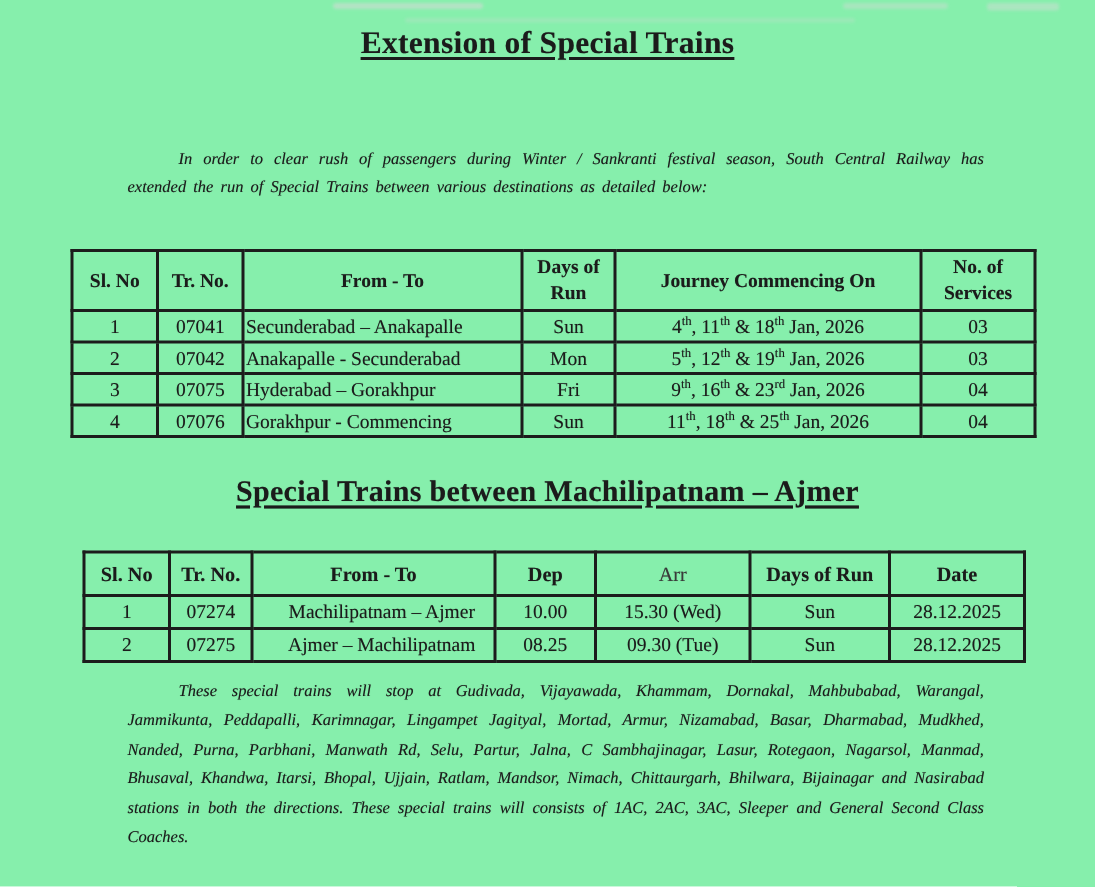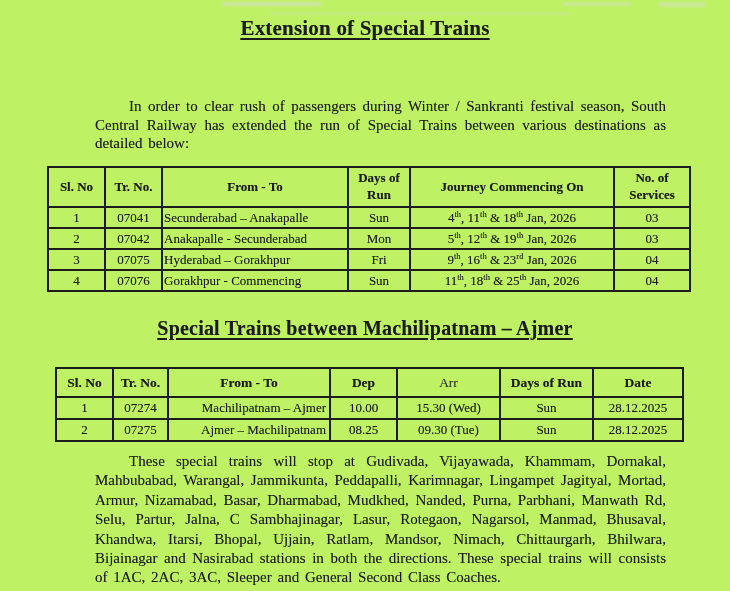--- a/index.html
+++ b/index.html
@@ -1,20 +1,20 @@
 <!DOCTYPE html>
 <html><head>
 <meta charset="utf-8">
 <style>
   html, body { margin: 0; padding: 0; background: #ffffff; }
   .page {
     position: relative;
     width: 730px;
     height: 591px;
-    background: #bef264;
+    background: #86efac;
     font-family: "Liberation Serif", "DejaVu Serif", serif;
     color: #1b1b1b;
     overflow: hidden;
     text-shadow: 0 0 0.5px rgba(20,20,20,0.4);
   }
 
   
   .artifact { position: absolute; background: #d9d9d9; opacity: .55; filter: blur(1px); border-radius: 2px; }
   .a1 { left: 222px; top: 2px; width: 100px; height: 4px; }
   .a2 { left: 270px; top: 12px; width: 300px; height: 3px; opacity: .25; }
@@ -28,40 +28,40 @@
     letter-spacing: .2px;
   }
   .title2 {
     position: absolute; left: 0; top: 317px; width: 730px;
     text-align: center; font-size: 20px; font-weight: bold;
     text-decoration: underline; text-decoration-thickness: 2px; text-underline-offset: 3px;
     letter-spacing: .2px;
   }
 
   .para {
-    position: absolute; left: 95px; width: 571px;
-    font-size: 15px; text-align: justify; text-indent: 34px;
-    word-spacing: 2px; margin: 0;
+    position: absolute; left: 85px; width: 571px;
+    font-size: 11px; text-align: justify; text-indent: 34px;
+    word-spacing: 2px; margin: 0; font-style: italic;
   }
   .intro { top: 97px;  line-height: 18.6px; }
   .outro { top: 452px; line-height: 19.4px; }
 
   table { border-collapse: collapse; table-layout: fixed; position: absolute; }
   th, td { border: 2px solid #1c1c1c; overflow: hidden; }
 
   .t1 { left: 47px; top: 166px; width: 642px; }
   .t1 th { height: 38px; font-size: 13px; font-weight: bold; text-align: center; vertical-align: middle; line-height: 1.3; padding: 0 2px; }
   .t1 td { height: 19px; font-size: 13px; text-align: center; vertical-align: middle; padding: 0 3px; }
   .t1 td.cell-fromto { text-align: left; padding-left: 1px; }
 
   .t2 { left: 55px; top: 367px; width: 627px; }
   .t2 th { height: 27px; font-size: 13.5px; font-weight: bold; text-align: center; vertical-align: middle; padding: 0 2px; }
   .t2 th.th-light { font-weight: normal; color: #3a3a3a; }
   .t2 td { height: 20px; font-size: 13px; text-align: center; vertical-align: middle; padding: 0 3px; }
-  .t2 td.cell-fromto { text-align: right; padding-left: 14px; }
+  .t2 td.cell-fromto { text-align: center; padding-left: 14px; }
 
   sup { font-size: 8.5px; line-height: 0; }
 </style>
 </head>
 <body>
 
 <div class="page">
 
   <div class="artifact a1"></div>
   <div class="artifact a2"></div>

